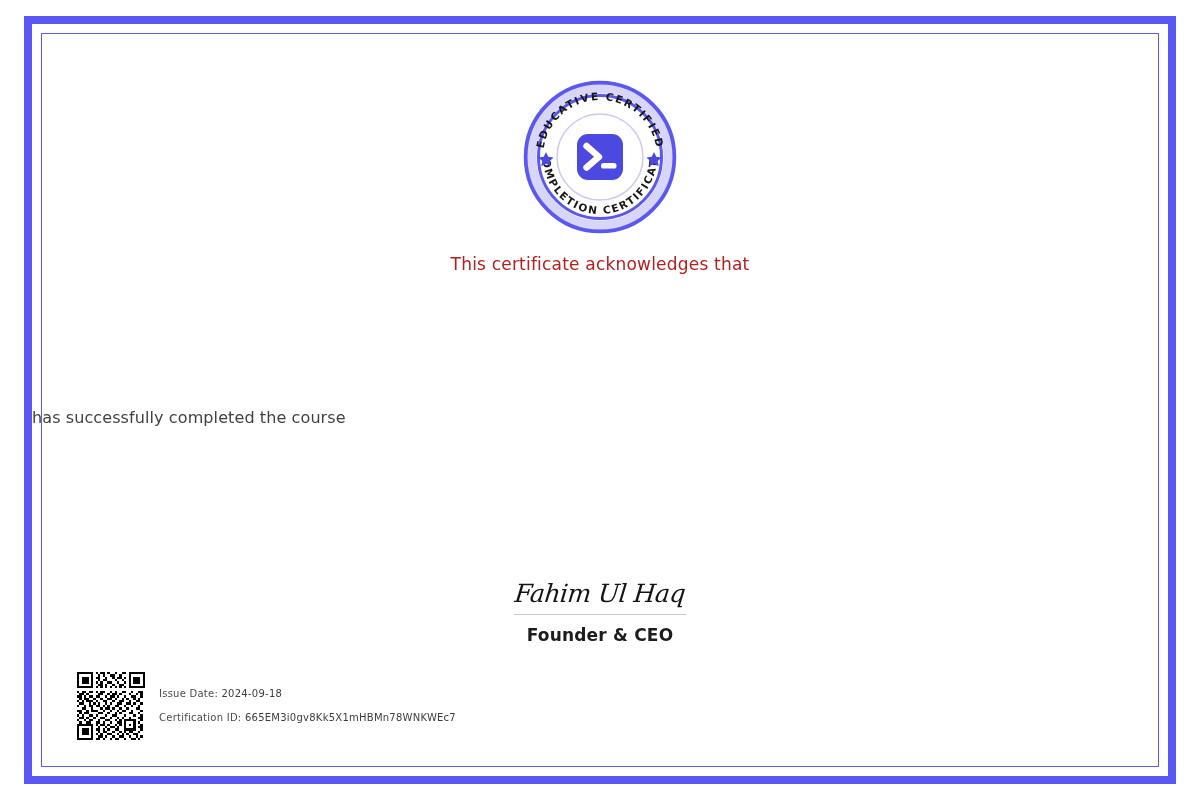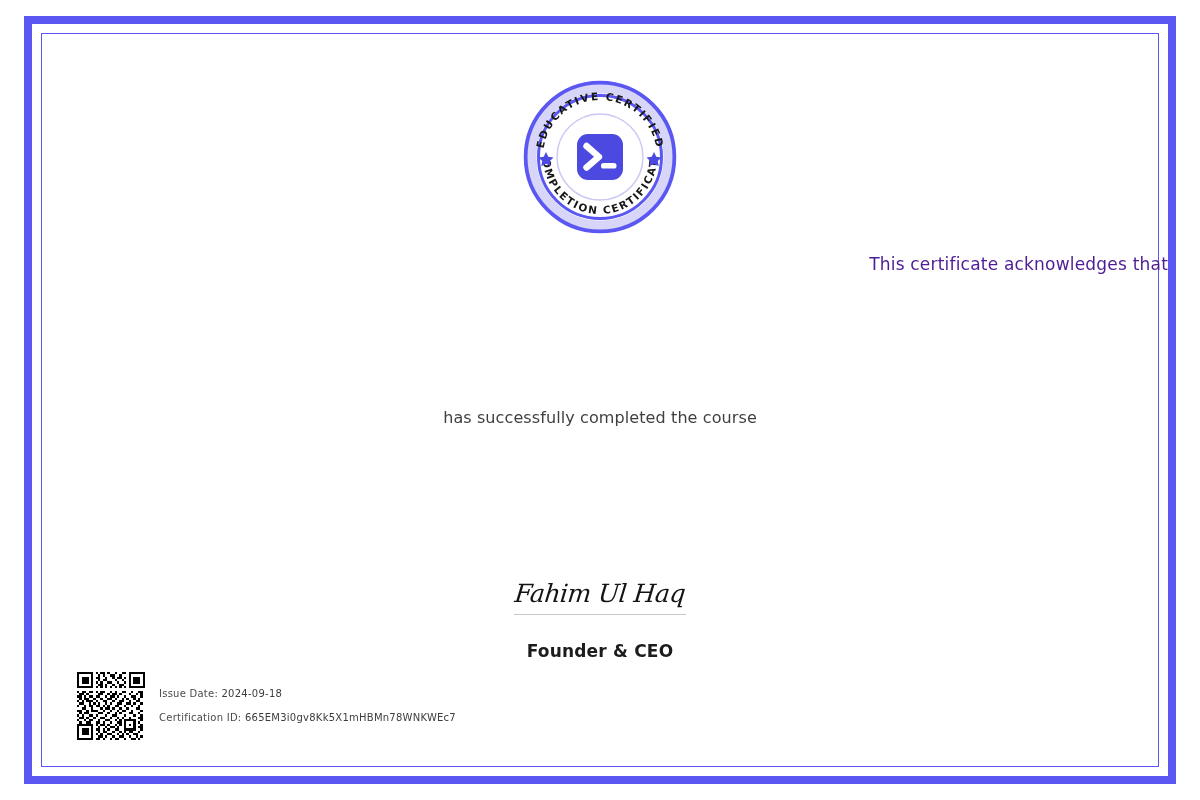--- a/index.html
+++ b/index.html
@@ -49,41 +49,40 @@
     height: 156px;
     margin-left: -78px;
   }
   .badge-svg { display: block; width: 156px; height: 156px; }
 
   
   .ack-line {
     position: absolute;
     top: 230px;
     left: 0; right: 0;
-    text-align: right;
+    text-align: center;
     font-size: 17px;
-    color: #4c1d95;
+    color: #b91c1c;
     letter-spacing: 0.2px;
   }
   .recipient-name {
     position: absolute;
     top: 264px;
     left: 0; right: 0;
     text-align: center;
     font-size: 47px;
     font-weight: 300;
     color: #121212;
     letter-spacing: 0.5px;
     line-height: 1.15;
   }
   .completed-line {
     position: absolute;
     top: 384px;
     left: 0; right: 0;
-    text-align: center;
     font-size: 16px;
     color: #3f3f3f;
     font-weight: 500;
     letter-spacing: 0.1px;
   }
   .course-title {
     position: absolute;
     top: 422px;
     left: 50%;
     margin-left: -290px;
@@ -114,21 +113,21 @@
     line-height: 1.1;
     white-space: nowrap;
   }
   .signature-rule {
     margin: 6px auto 0 auto;
     width: 172px;
     height: 1px;
     background: #c9c9c9;
   }
   .signature-role {
-    margin-top: 26px;
+    margin-top: 10px;
     font-size: 17px;
     font-weight: 600;
     color: #1c1c1c;
     letter-spacing: 0.2px;
   }
 
   
   .footer {
     position: absolute;
     left: 45px;

